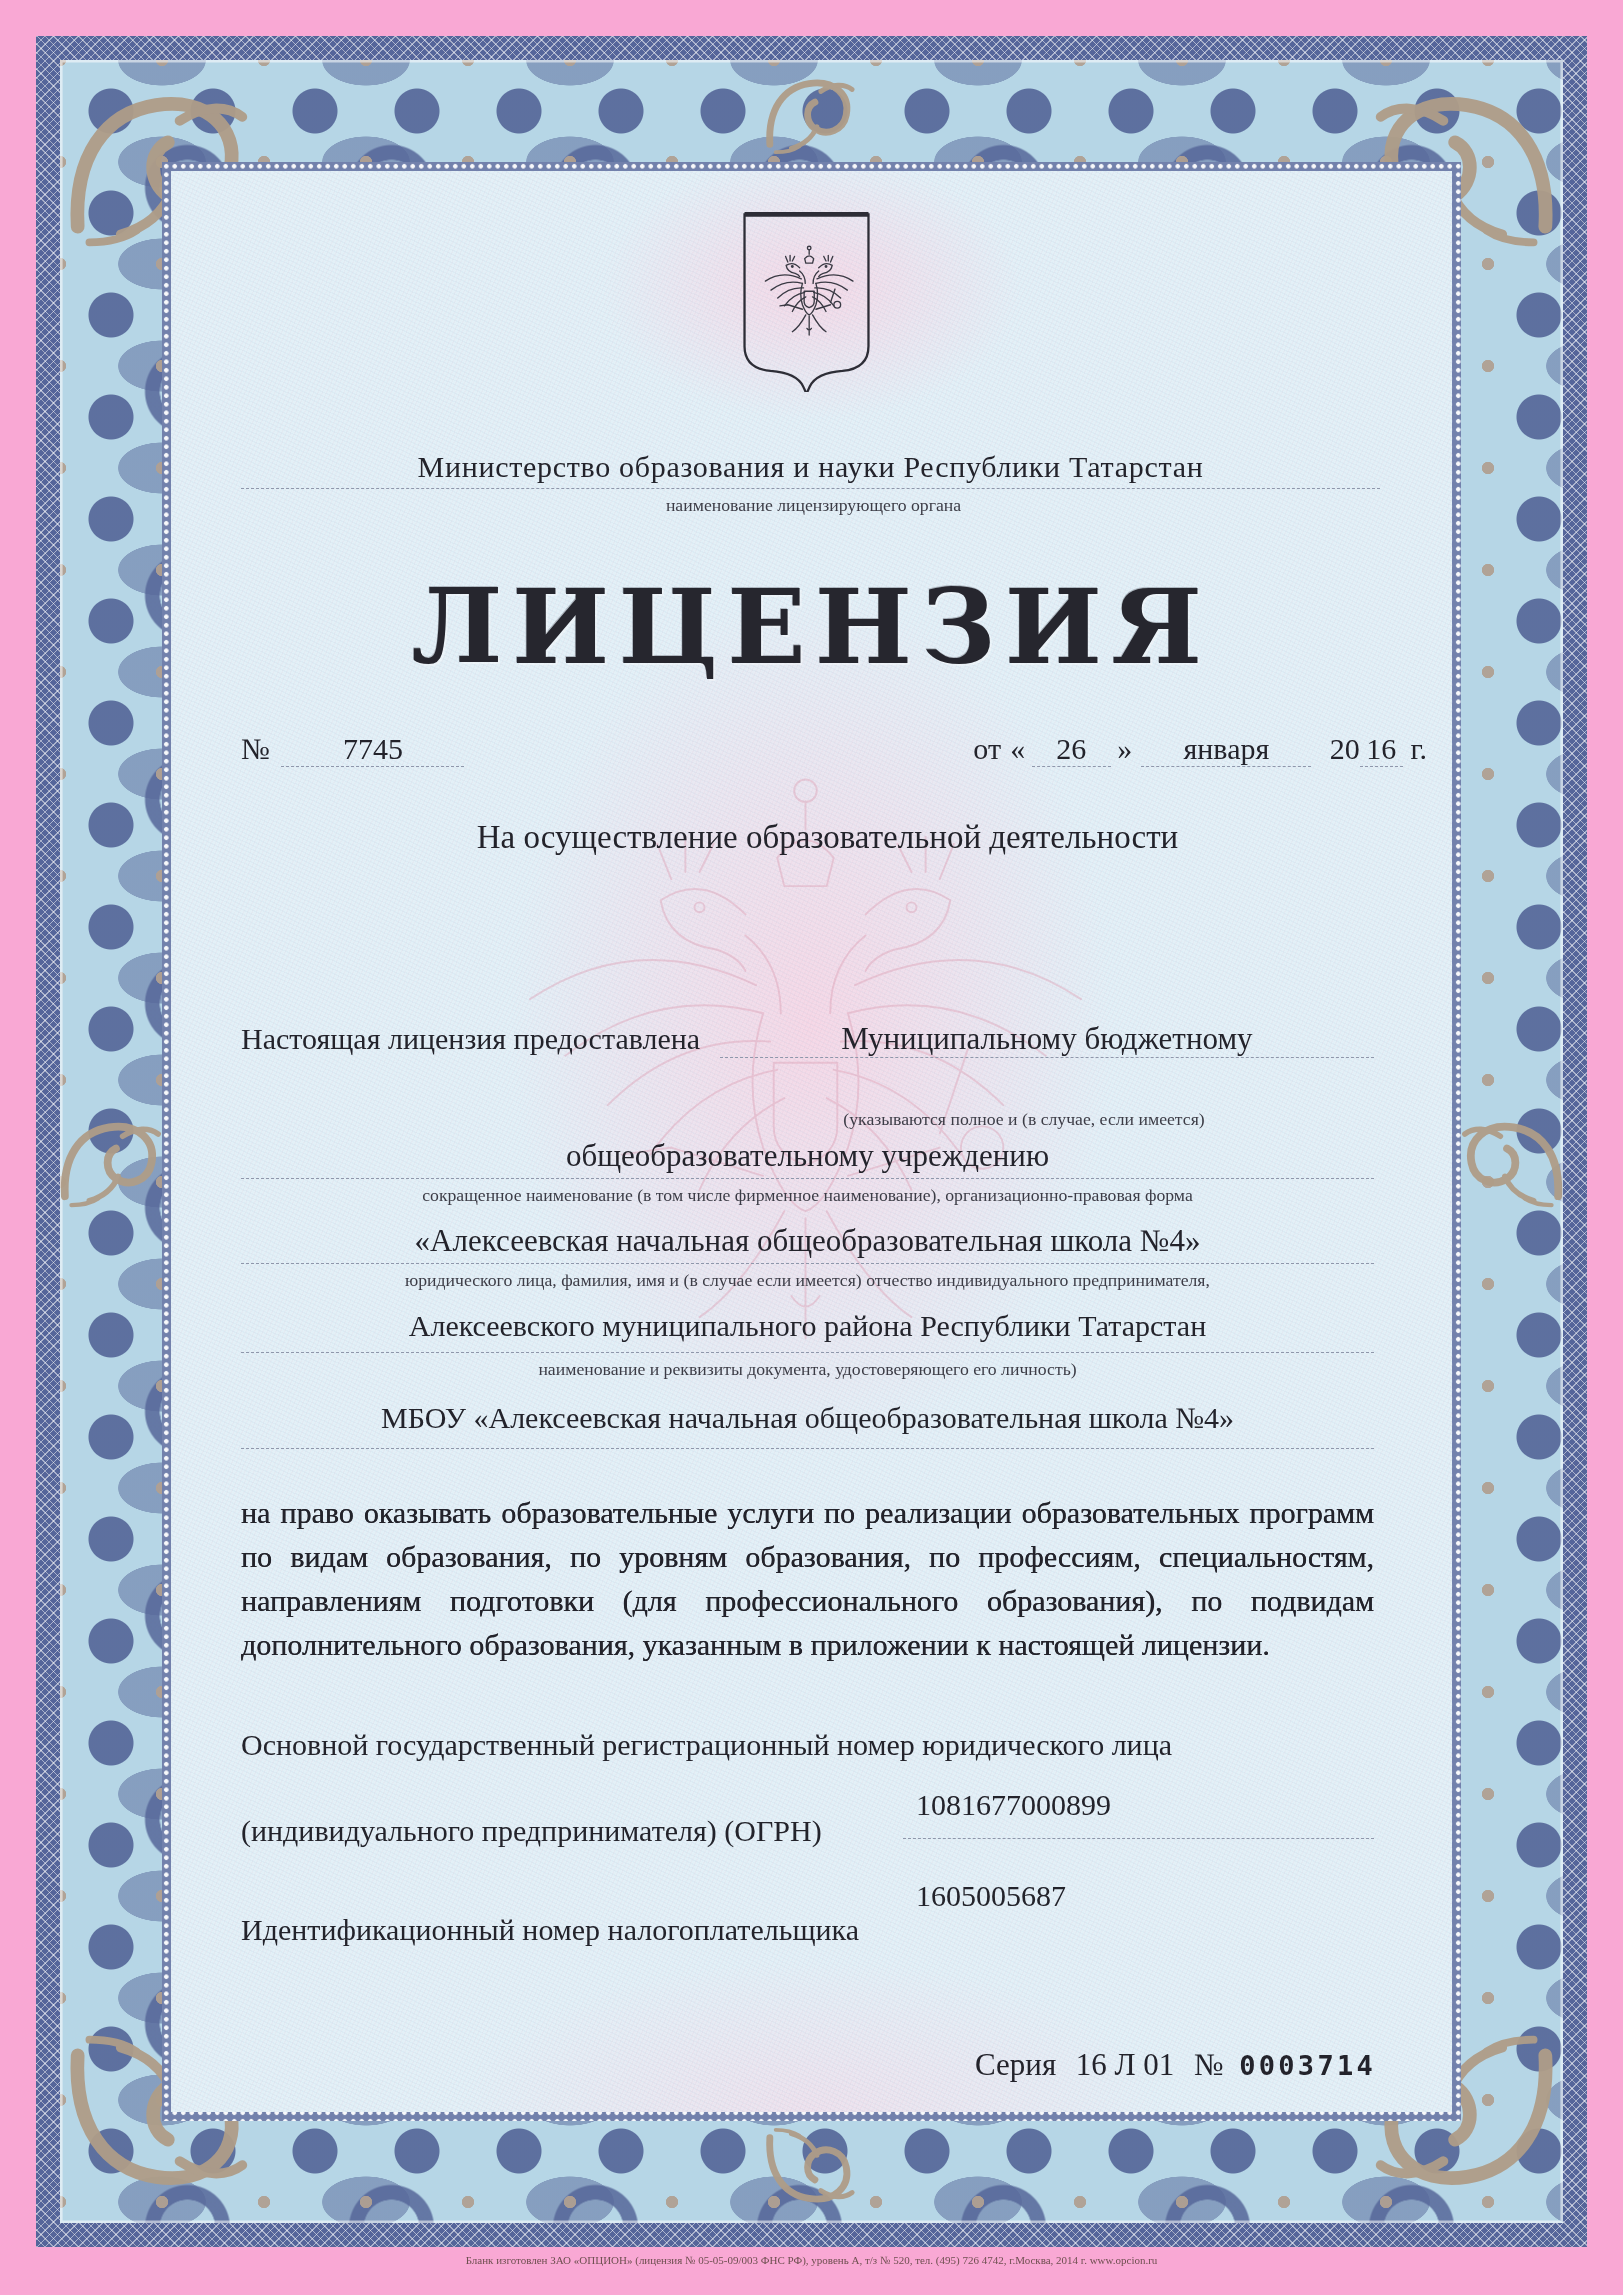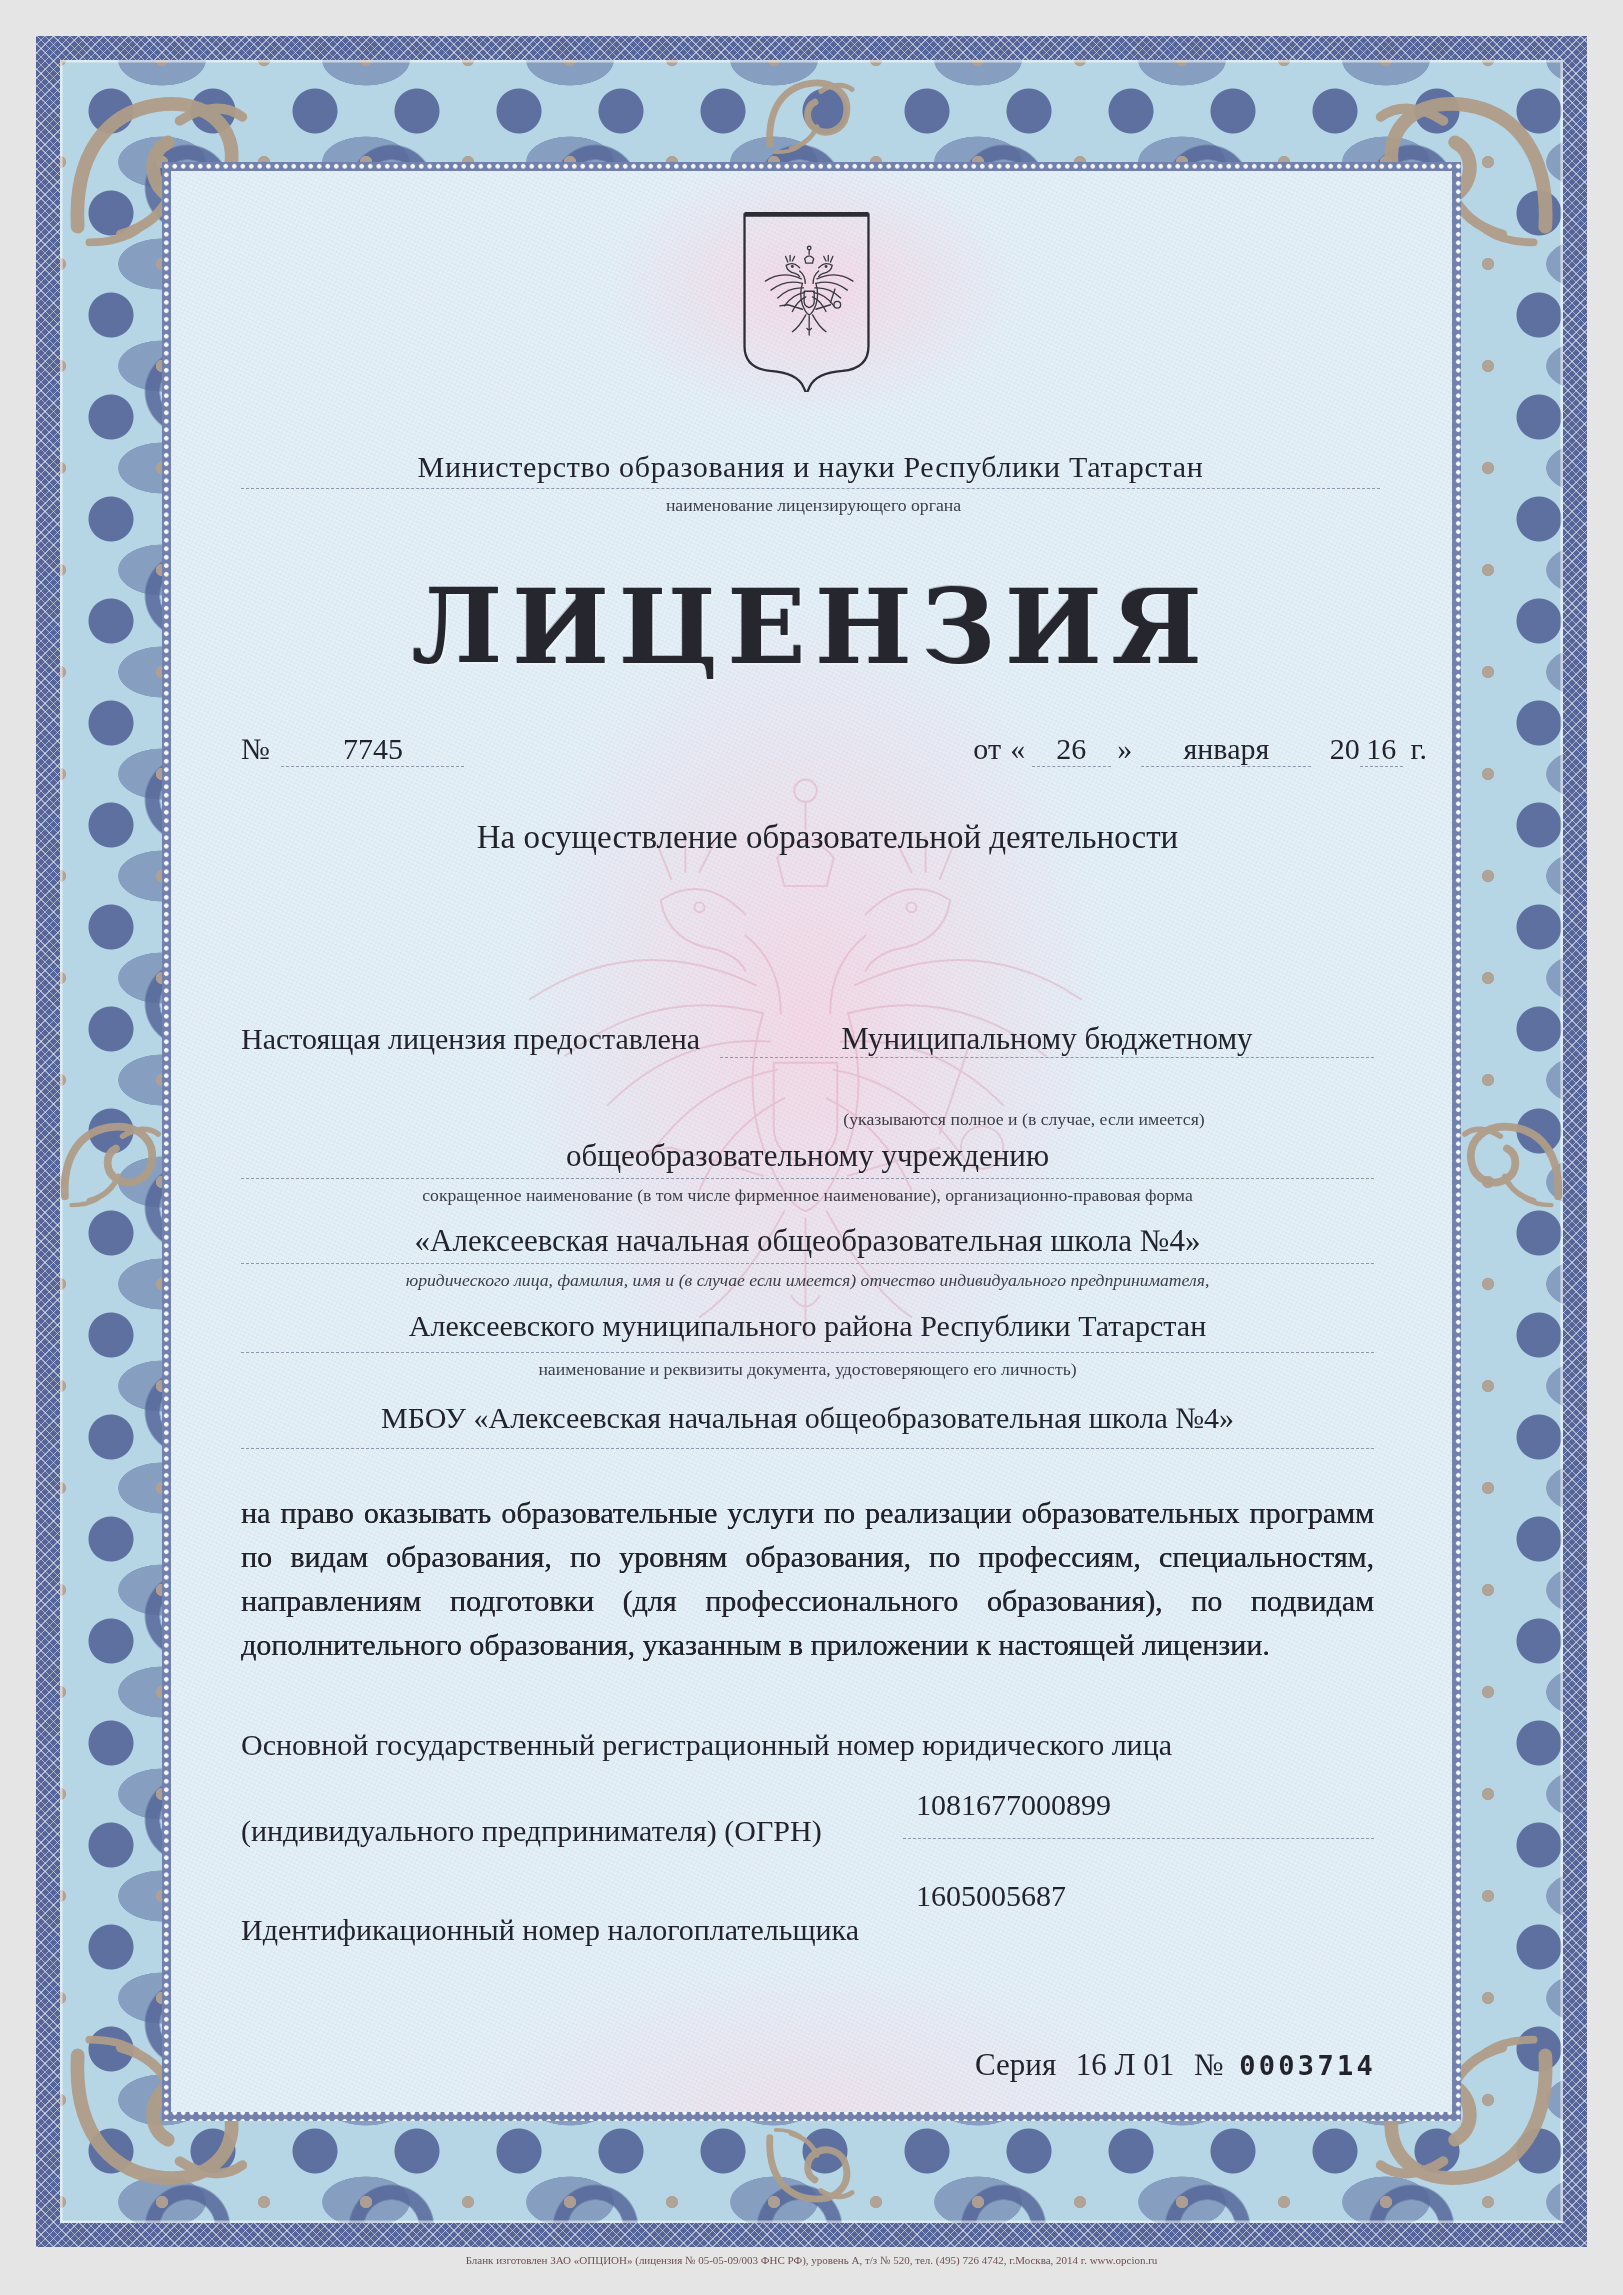--- a/index.html
+++ b/index.html
@@ -1,16 +1,16 @@
 <!DOCTYPE html>
 <html style="font-size:10.5px"><head>
 <meta charset="utf-8">
 <style>
   html,body{margin:0;padding:0;background:#ffffff;}
-  .page{position:relative;width:1623px;height:2295px;background:#e5e5e5;overflow:hidden;
+  .page{position:relative;width:1623px;height:2295px;background:#f9a8d4;overflow:hidden;
         font-family:"Liberation Serif","DejaVu Serif",serif;color:#23232b;}
   .abs{position:absolute;}
 
   
   .band-lattice{position:absolute;left:36px;top:36px;right:36px;bottom:48px;
     background-color:#55659a;
     background-image:
       repeating-linear-gradient(45deg, rgba(255,255,255,.5) 0 1px, transparent 1px 5.9px),
       repeating-linear-gradient(135deg, rgba(255,255,255,.5) 0 1px, transparent 1px 5.9px),
       repeating-linear-gradient(45deg, rgba(10,20,60,.25) 0 0.7px, transparent 0.7px 11.8px);}
@@ -167,21 +167,21 @@
     <span class="blank f-val" style="flex:1;margin-left:19.6px;">Муниципальному бюджетному</span>
   </div>
   <div class="abs center f-caption" style="left:674px;width:700px;top:1109px;">(указываются полное и (в случае, если имеется)</div>
 
   <div class="abs center f-val" style="left:241px;right:249px;top:1138px;">общеобразовательному учреждению</div>
   <div class="abs rule" style="left:241px;right:249px;top:1178px;"></div>
   <div class="abs center f-caption" style="left:241px;right:249px;top:1185px;">сокращенное наименование (в том числе фирменное наименование), организационно-правовая форма</div>
 
   <div class="abs center f-val" style="left:241px;right:249px;top:1223px;">«Алексеевская начальная общеобразовательная школа №4»</div>
   <div class="abs rule" style="left:241px;right:249px;top:1263px;"></div>
-  <div class="abs center f-caption" style="left:241px;right:249px;top:1270px;font-style:italic;">юридического лица, фамилия, имя и (в случае если имеется) отчество индивидуального предпринимателя,</div>
+  <div class="abs center f-caption" style="left:241px;right:249px;top:1270px;">юридического лица, фамилия, имя и (в случае если имеется) отчество индивидуального предпринимателя,</div>
 
   <div class="abs center f-line" style="left:241px;right:249px;top:1309px;">Алексеевского  муниципального района Республики Татарстан</div>
   <div class="abs rule" style="left:241px;right:249px;top:1352px;"></div>
   <div class="abs center f-caption" style="left:241px;right:249px;top:1359px;">наименование и реквизиты документа, удостоверяющего его личность)</div>
 
   <div class="abs center f-line" style="left:241px;right:249px;top:1401px;">МБОУ «Алексеевская начальная общеобразовательная школа №4»</div>
   <div class="abs rule" style="left:241px;right:249px;top:1448px;"></div>
 
   <div class="abs para f-line" style="left:241px;right:249px;top:1491px;">на право оказывать образовательные услуги по реализации образовательных программ по видам образования, по уровням образования, по профессиям, специальностям, направлениям подготовки (для профессионального образования), по подвидам дополнительного образования, указанным в приложении к настоящей лицензии.</div>
 

